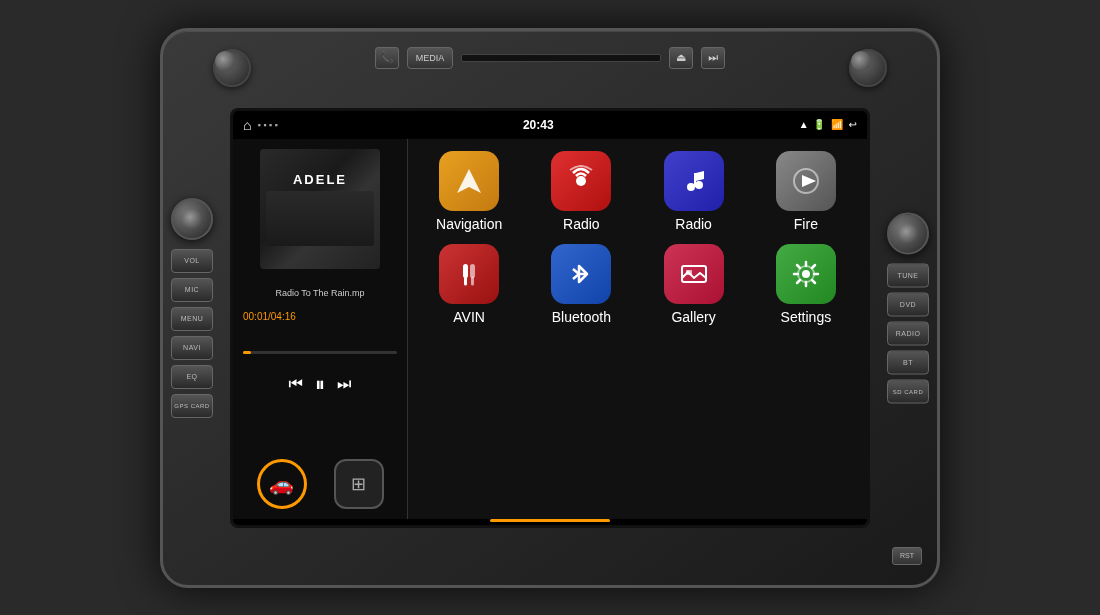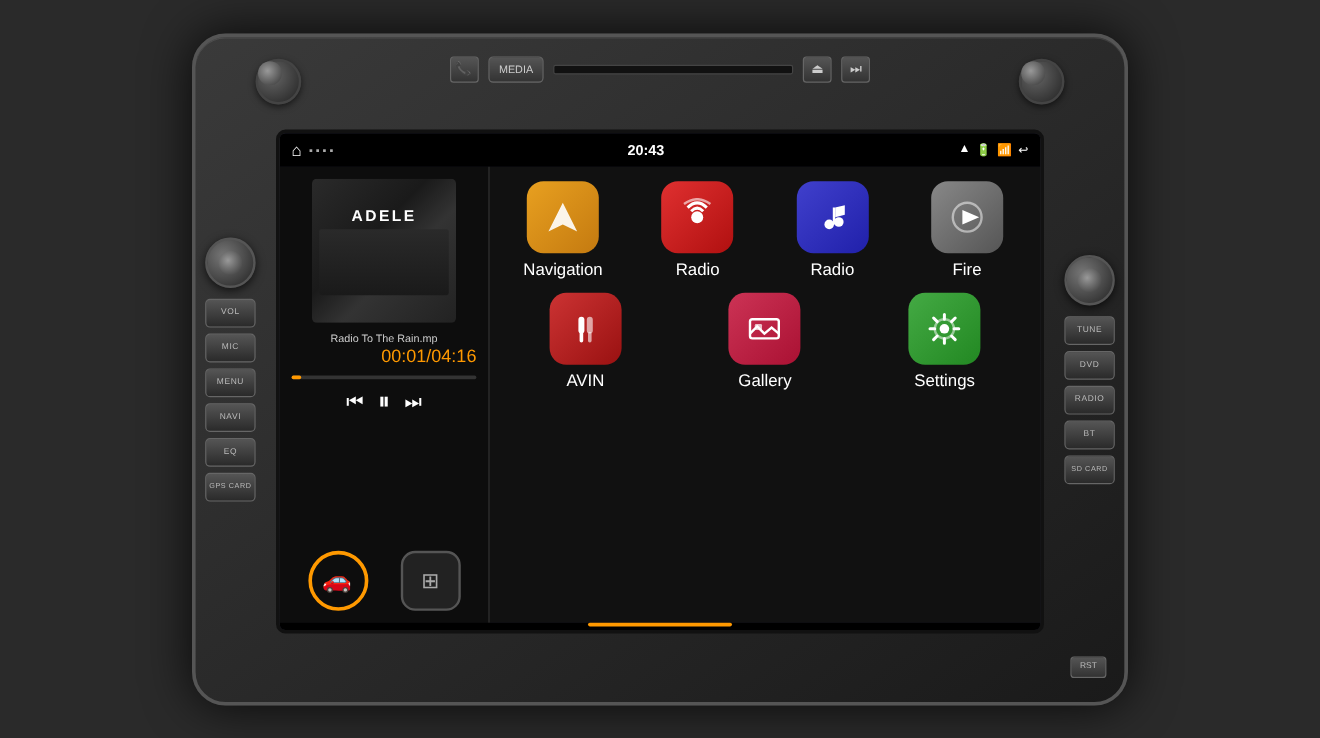--- a/index.html
+++ b/index.html
@@ -214,20 +214,21 @@
     }
 
     
     .music-panel {
       width: 175px;
       background: #0d0d0d;
       padding: 10px;
       display: flex;
       flex-direction: column;
       border-right: 1px solid #333;
+      gap: 11px;
     }
 
     .album-art {
       width: 120px;
       height: 120px;
       background: linear-gradient(135deg, #222, #444);
       border-radius: 4px;
       margin: 0 auto 8px;
       overflow: hidden;
       position: relative;
@@ -251,23 +252,23 @@
       font-size: 9px;
       text-align: center;
       margin-bottom: 2px;
       white-space: nowrap;
       overflow: hidden;
       text-overflow: ellipsis;
     }
 
     .song-time {
       color: #f90;
-      font-size: 15px;
-      text-align: right;
-      margin-bottom: 7px;
+      font-size: 10px;
+      text-align: left;
+      margin-bottom: 18px;
     }
 
     .progress-bar {
       width: 100%;
       height: 3px;
       background: #333;
       border-radius: 2px;
       margin-bottom: 8px;
     }
 
@@ -542,20 +543,30 @@
                   <svg width="32" height="32" viewBox="0 0 32 32" fill="none">
       <rect x="10" y="6" width="5" height="14" rx="2.5" fill="#fff"></rect>
       <rect x="17" y="6" width="5" height="14" rx="2.5" fill="#fff" opacity="0.6"></rect>
       <path d="M12.5 20 L12.5 26" stroke="#fff" stroke-width="3" stroke-linecap="round"></path>
       <path d="M19.5 20 L19.5 26" stroke="#fff" stroke-width="3" stroke-linecap="round" opacity="0.6"></path>
     </svg>
                 </div>
                 <span class="app-label">AVIN</span>
               </div>
               <div class="app-icon">
+                <div class="app-icon-img" style="background: linear-gradient(135deg, rgb(51, 102, 204), rgb(17, 68, 170));">
+                  <svg width="32" height="32" viewBox="0 0 32 32" fill="none">
+      <path d="M14 8 L22 16 L14 24 L14 8 Z" stroke="#fff" stroke-width="2.5" fill="none" stroke-linejoin="round"></path>
+      <path d="M14 16 L22 16" stroke="#fff" stroke-width="2.5"></path>
+      <path d="M8 11 L14 16 L8 21" stroke="#fff" stroke-width="2.5" fill="none"></path>
+    </svg>
+                </div>
+                <span class="app-label">Bluetooth</span>
+              </div>
+              <div class="app-icon">
                 <div class="app-icon-img" style="background: linear-gradient(135deg, rgb(204, 51, 85), rgb(170, 17, 51));">
                   <svg width="32" height="32" viewBox="0 0 32 32" fill="none">
       <rect x="4" y="8" width="24" height="16" rx="2" stroke="#fff" stroke-width="2" fill="none"></rect>
       <rect x="8" y="12" width="6" height="5" rx="1" fill="#fff" opacity="0.7"></rect>
       <path d="M4 20 L10 14 L16 20 L22 15 L28 20" stroke="#fff" stroke-width="2" fill="none"></path>
     </svg>
                 </div>
                 <span class="app-label">Gallery</span>
               </div>
               <div class="app-icon">

